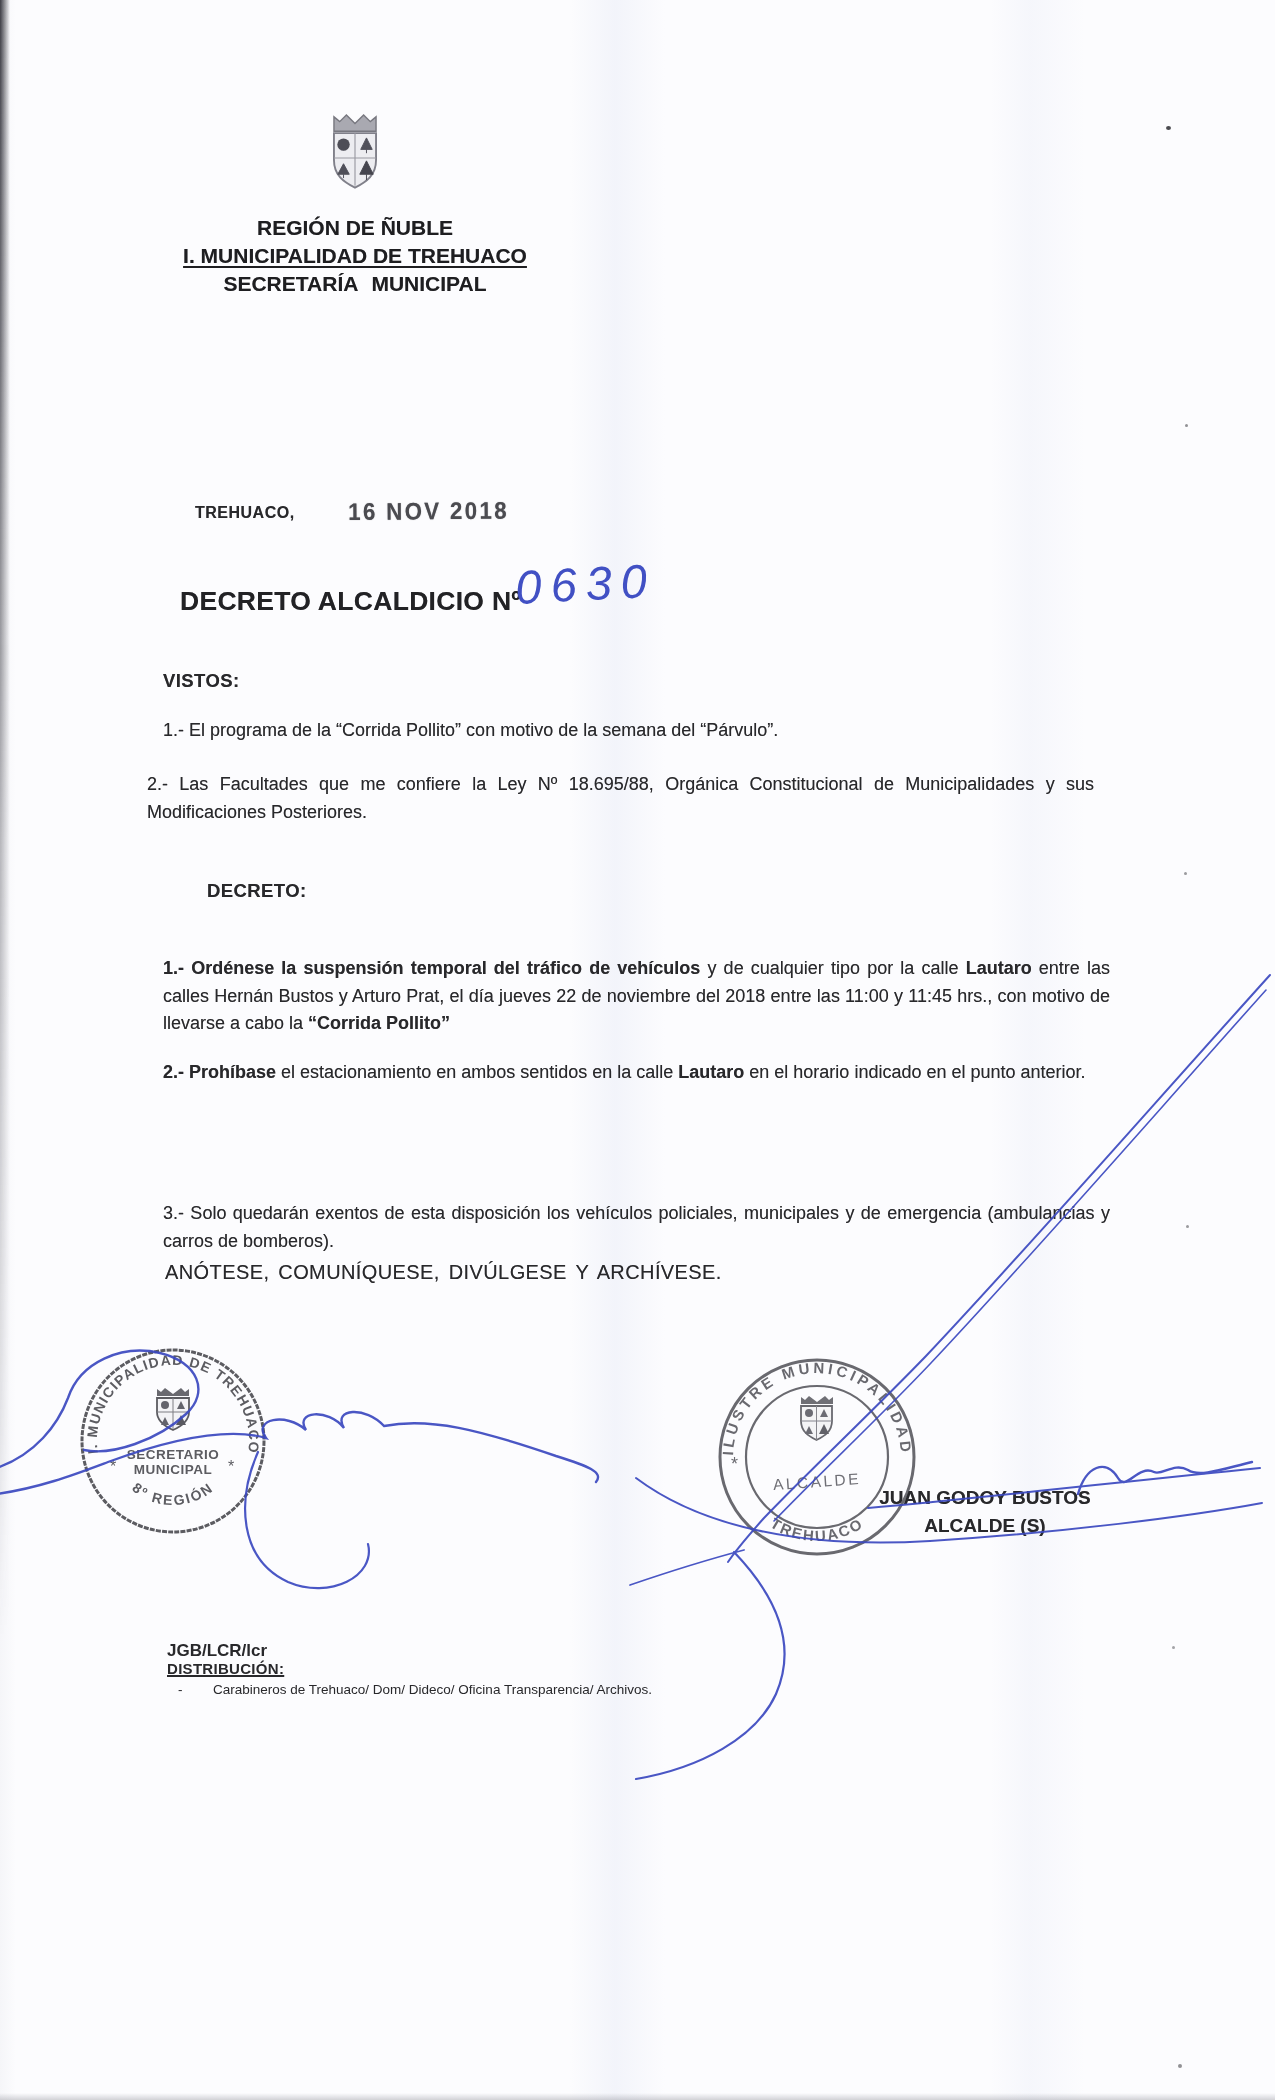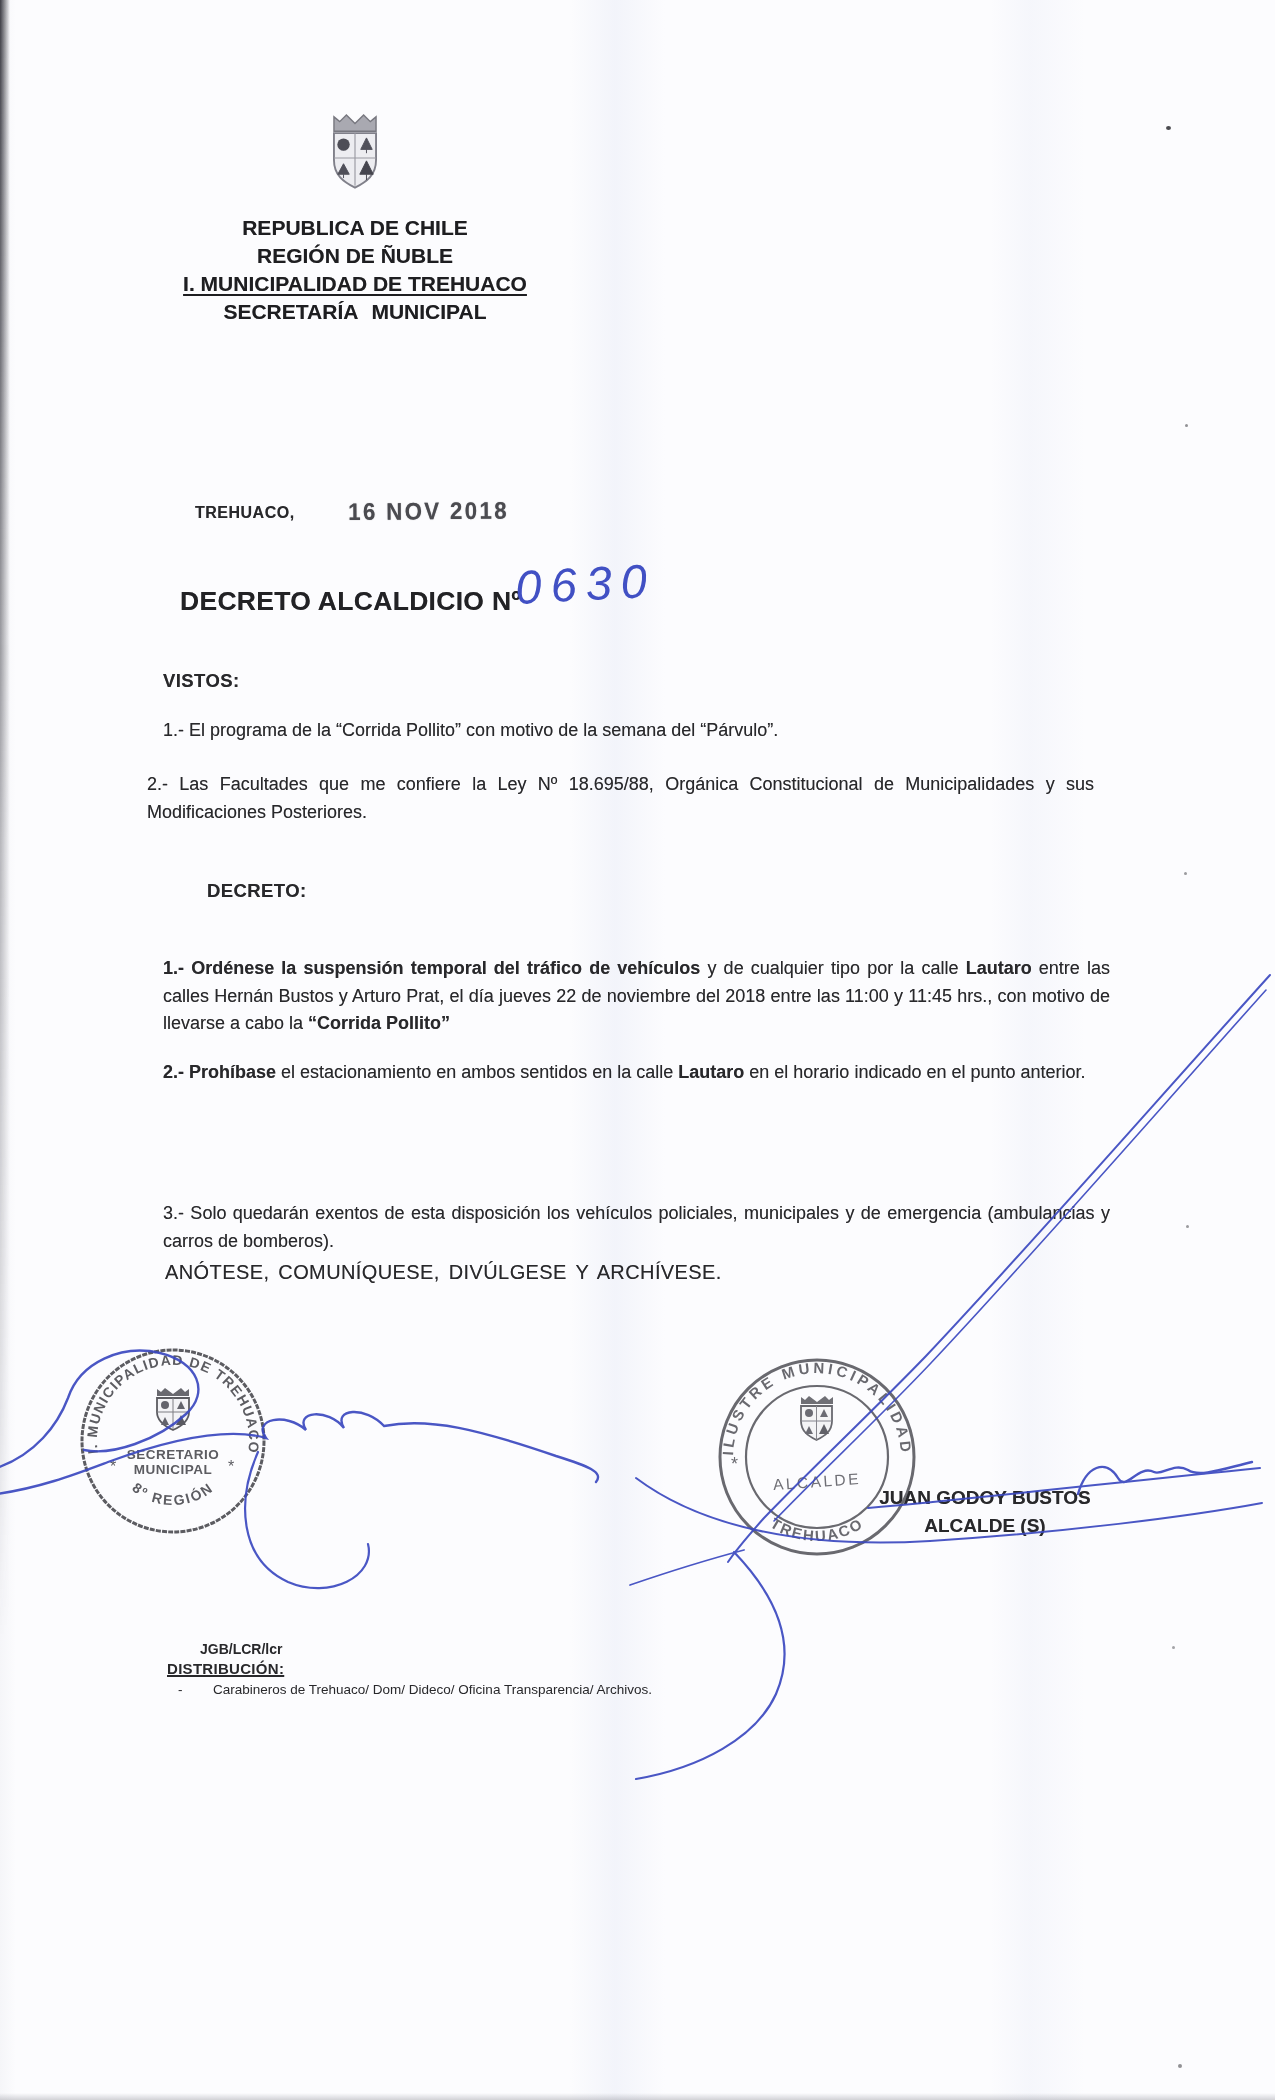--- a/index.html
+++ b/index.html
@@ -49,21 +49,21 @@
   .closing{left:165px;top:1261px;width:900px;text-align:left;font-size:20px;font-weight:normal;letter-spacing:.4px;word-spacing:3px;text-shadow:0 0 .6px rgba(0,0,0,.4);}
   
   .signame{text-align:center;font-weight:bold;font-size:19px;line-height:28px;text-shadow:0 0 .5px rgba(0,0,0,.4);}
   .left-names{left:172px;top:1484px;width:300px;}
   .right-names{left:845px;top:1484px;width:280px;}
   .stampL{left:78px;top:1346px;}
   .stampR{left:716px;top:1356px;}
   .stamp-ink{opacity:.88;}
   .ink{position:absolute;left:0;top:0;pointer-events:none;}
   
-  .footer-initials{left:167px;top:1641px;font-size:14px;font-weight:bold;margin-left:33px;}
+  .footer-initials{left:167px;top:1641px;font-size:17px;font-weight:bold;}
   .footer-dist{left:167px;top:1660px;font-size:15px;font-weight:bold;text-decoration:underline;text-decoration-thickness:1.5px;letter-spacing:.3px;}
   .dist-row{left:167px;top:1682px;width:600px;font-size:13.5px;display:flex;}
   .dist-dash{width:35px;padding-left:11px;}
   .dot{position:absolute;border-radius:50%;background:#4a4a4f;}
 </style>
 </head>
 <body>
 
 <div class="page">
 
@@ -74,21 +74,20 @@
     <svg class="coat" width="88" height="100" viewBox="0 0 92 104">
       <path d="M24 24 V9 l6 5 7-7 9 9 9-9 7 7 6-5 V24 Z" fill="#a9a9b1" stroke="#77777f" stroke-width="1.5"></path>
       <path d="M24 26 h44 v28 c0 16-10 23-22 29 C 34 77 24 70 24 54 Z" fill="#ededf1" stroke="#80808a" stroke-width="2"></path>
       <path d="M46 26 V81 M24 52 h44" stroke="#9a9aa2" stroke-width="1.2" fill="none"></path>
       <circle cx="34" cy="38" r="6.5" fill="#4e4e57"></circle>
       <path d="M31 44 l3-4 3 4 Z" fill="#4e4e57"></path>
       <path d="M58 31 l6 12 h-12 Z M58 43 v4" fill="#50505a" stroke="#50505a"></path>
       <path d="M34 58 l6 11 h-12 Z M34 69 v4" fill="#50505a" stroke="#50505a"></path>
       <path d="M58 55 l7 14 h-14 Z M58 69 v6" fill="#45454e" stroke="#45454e"></path>
     </svg>
-    <div>REPUBLICA DE CHILE</div>
     <div>REGIÓN DE ÑUBLE</div>
     <div class="lh-muni">I. MUNICIPALIDAD DE TREHUACO</div>
     <div class="lh-office">SECRETARÍA MUNICIPAL</div>
   </div>
 
 
   <div class="abs city">TREHUACO,</div>
   <div class="abs datestamp">16 NOV 2018</div>
 
   <div class="abs decree-title">DECRETO ALCALDICIO Nº</div>

